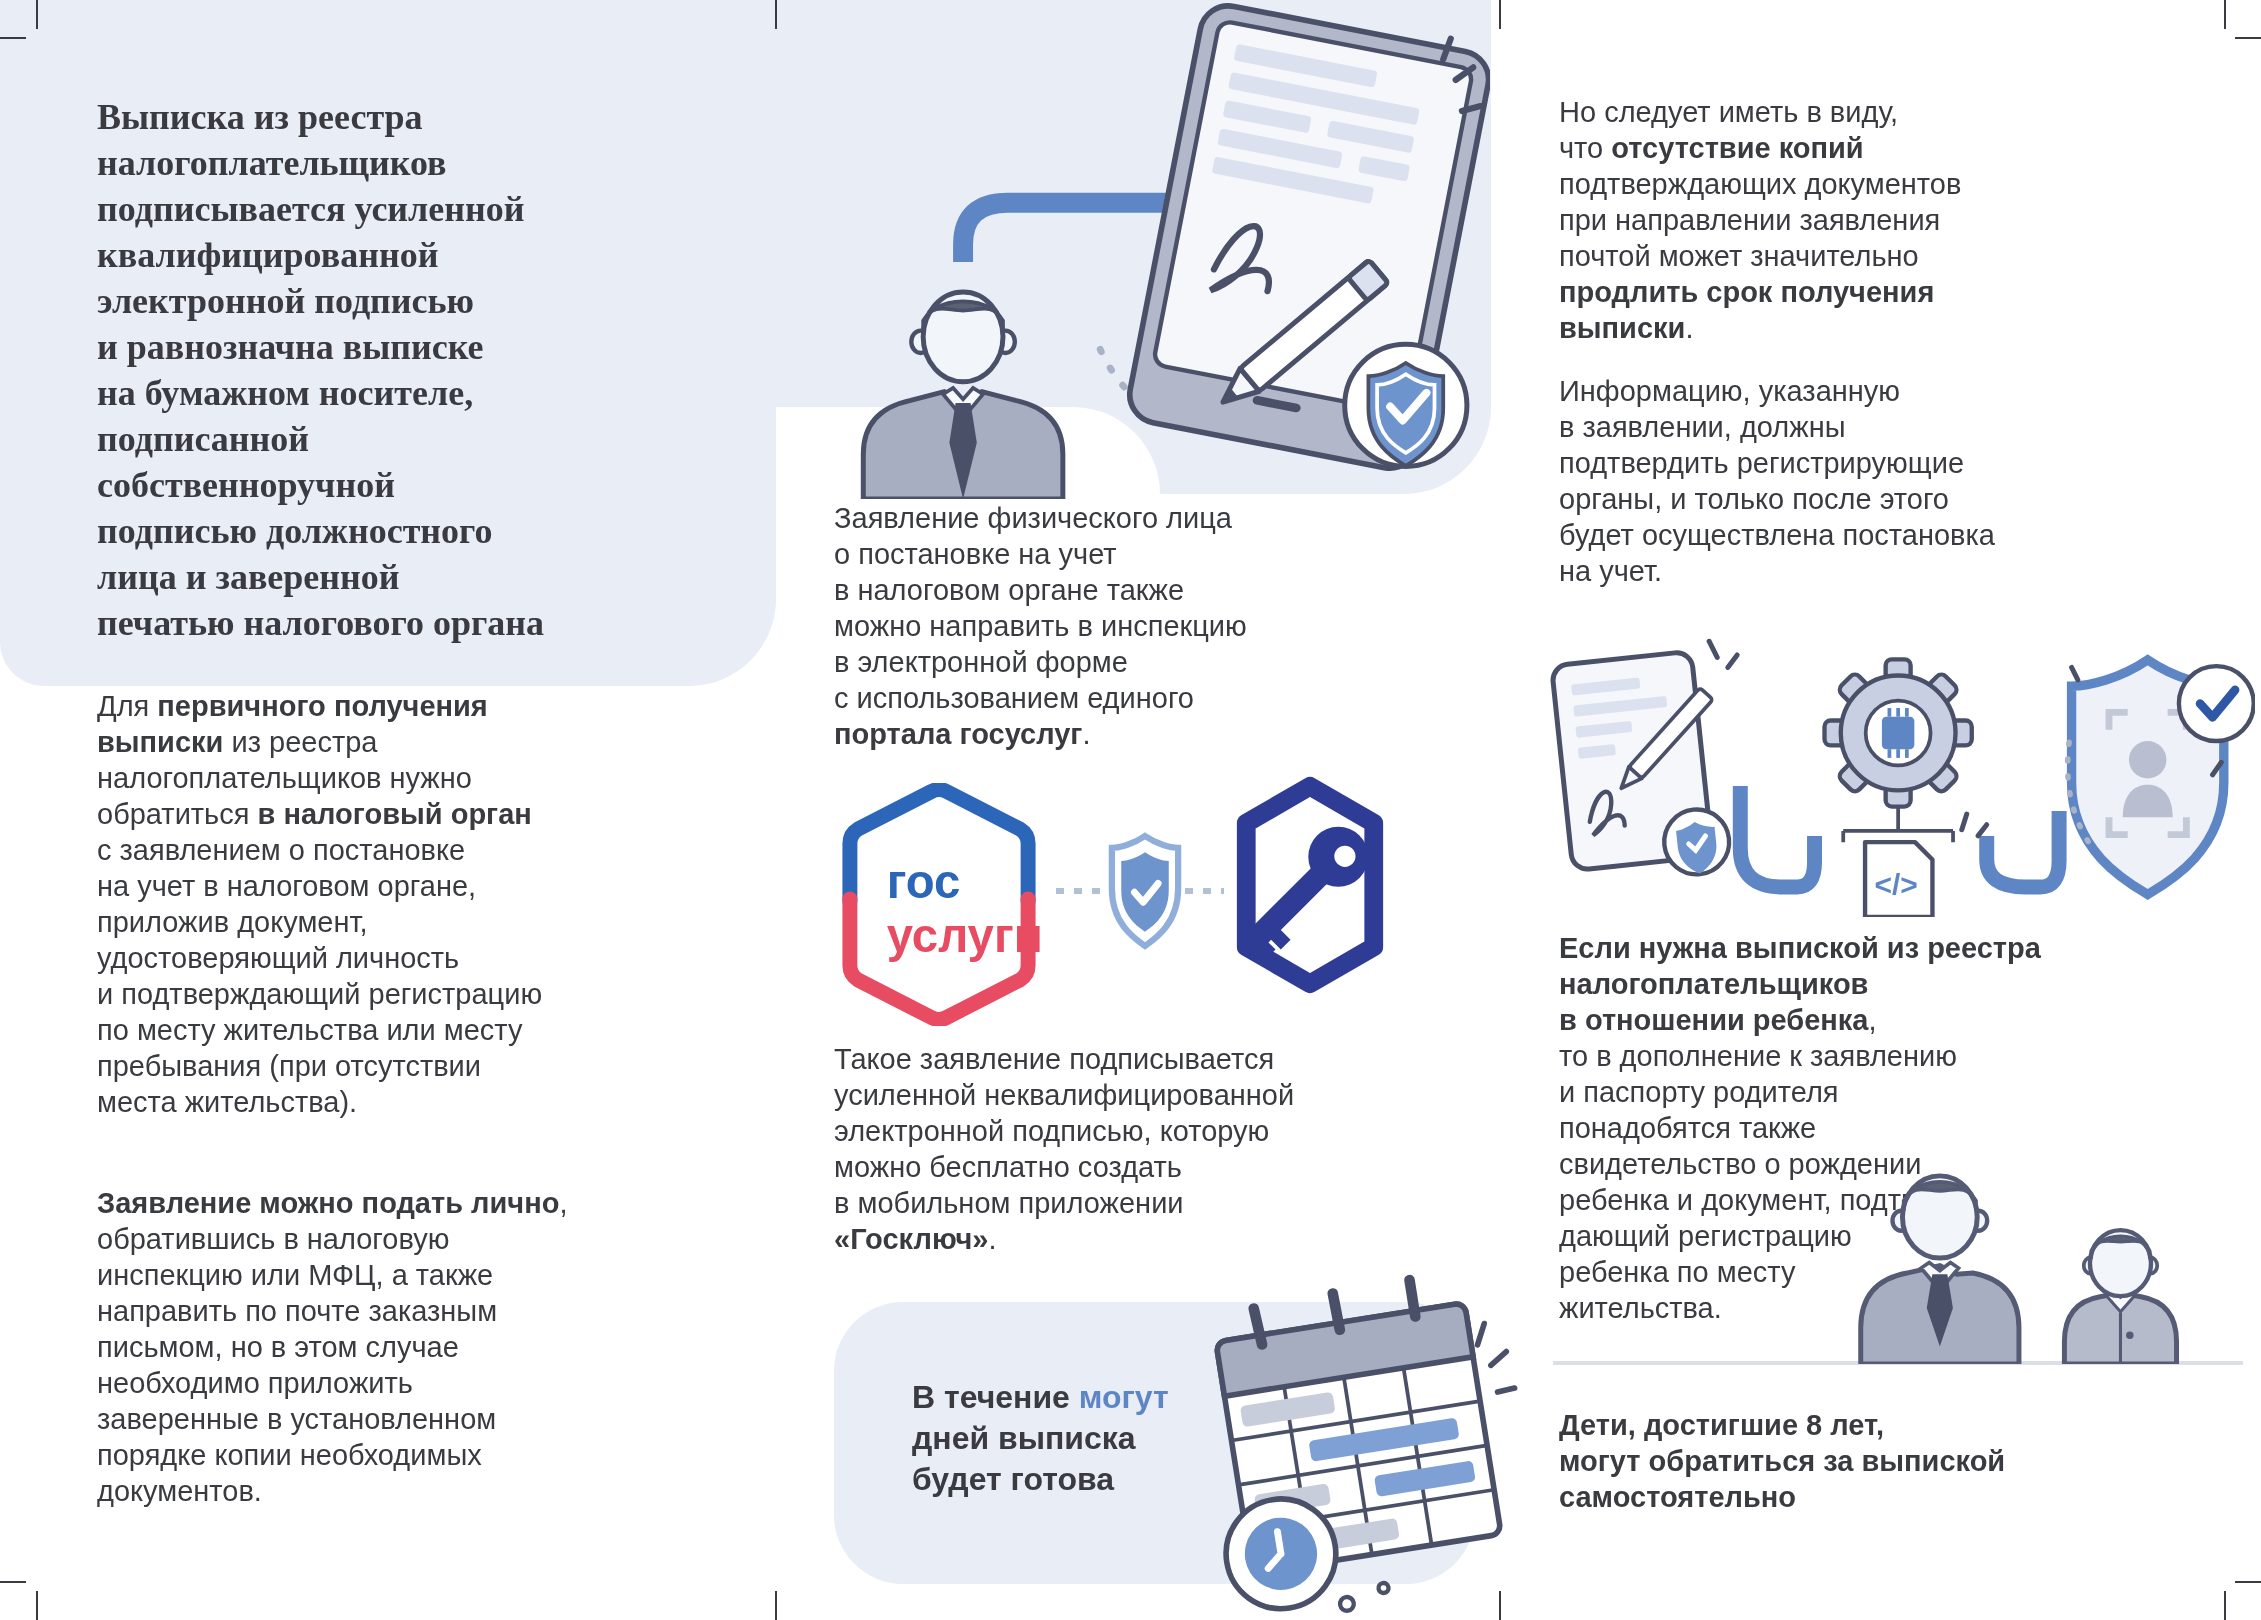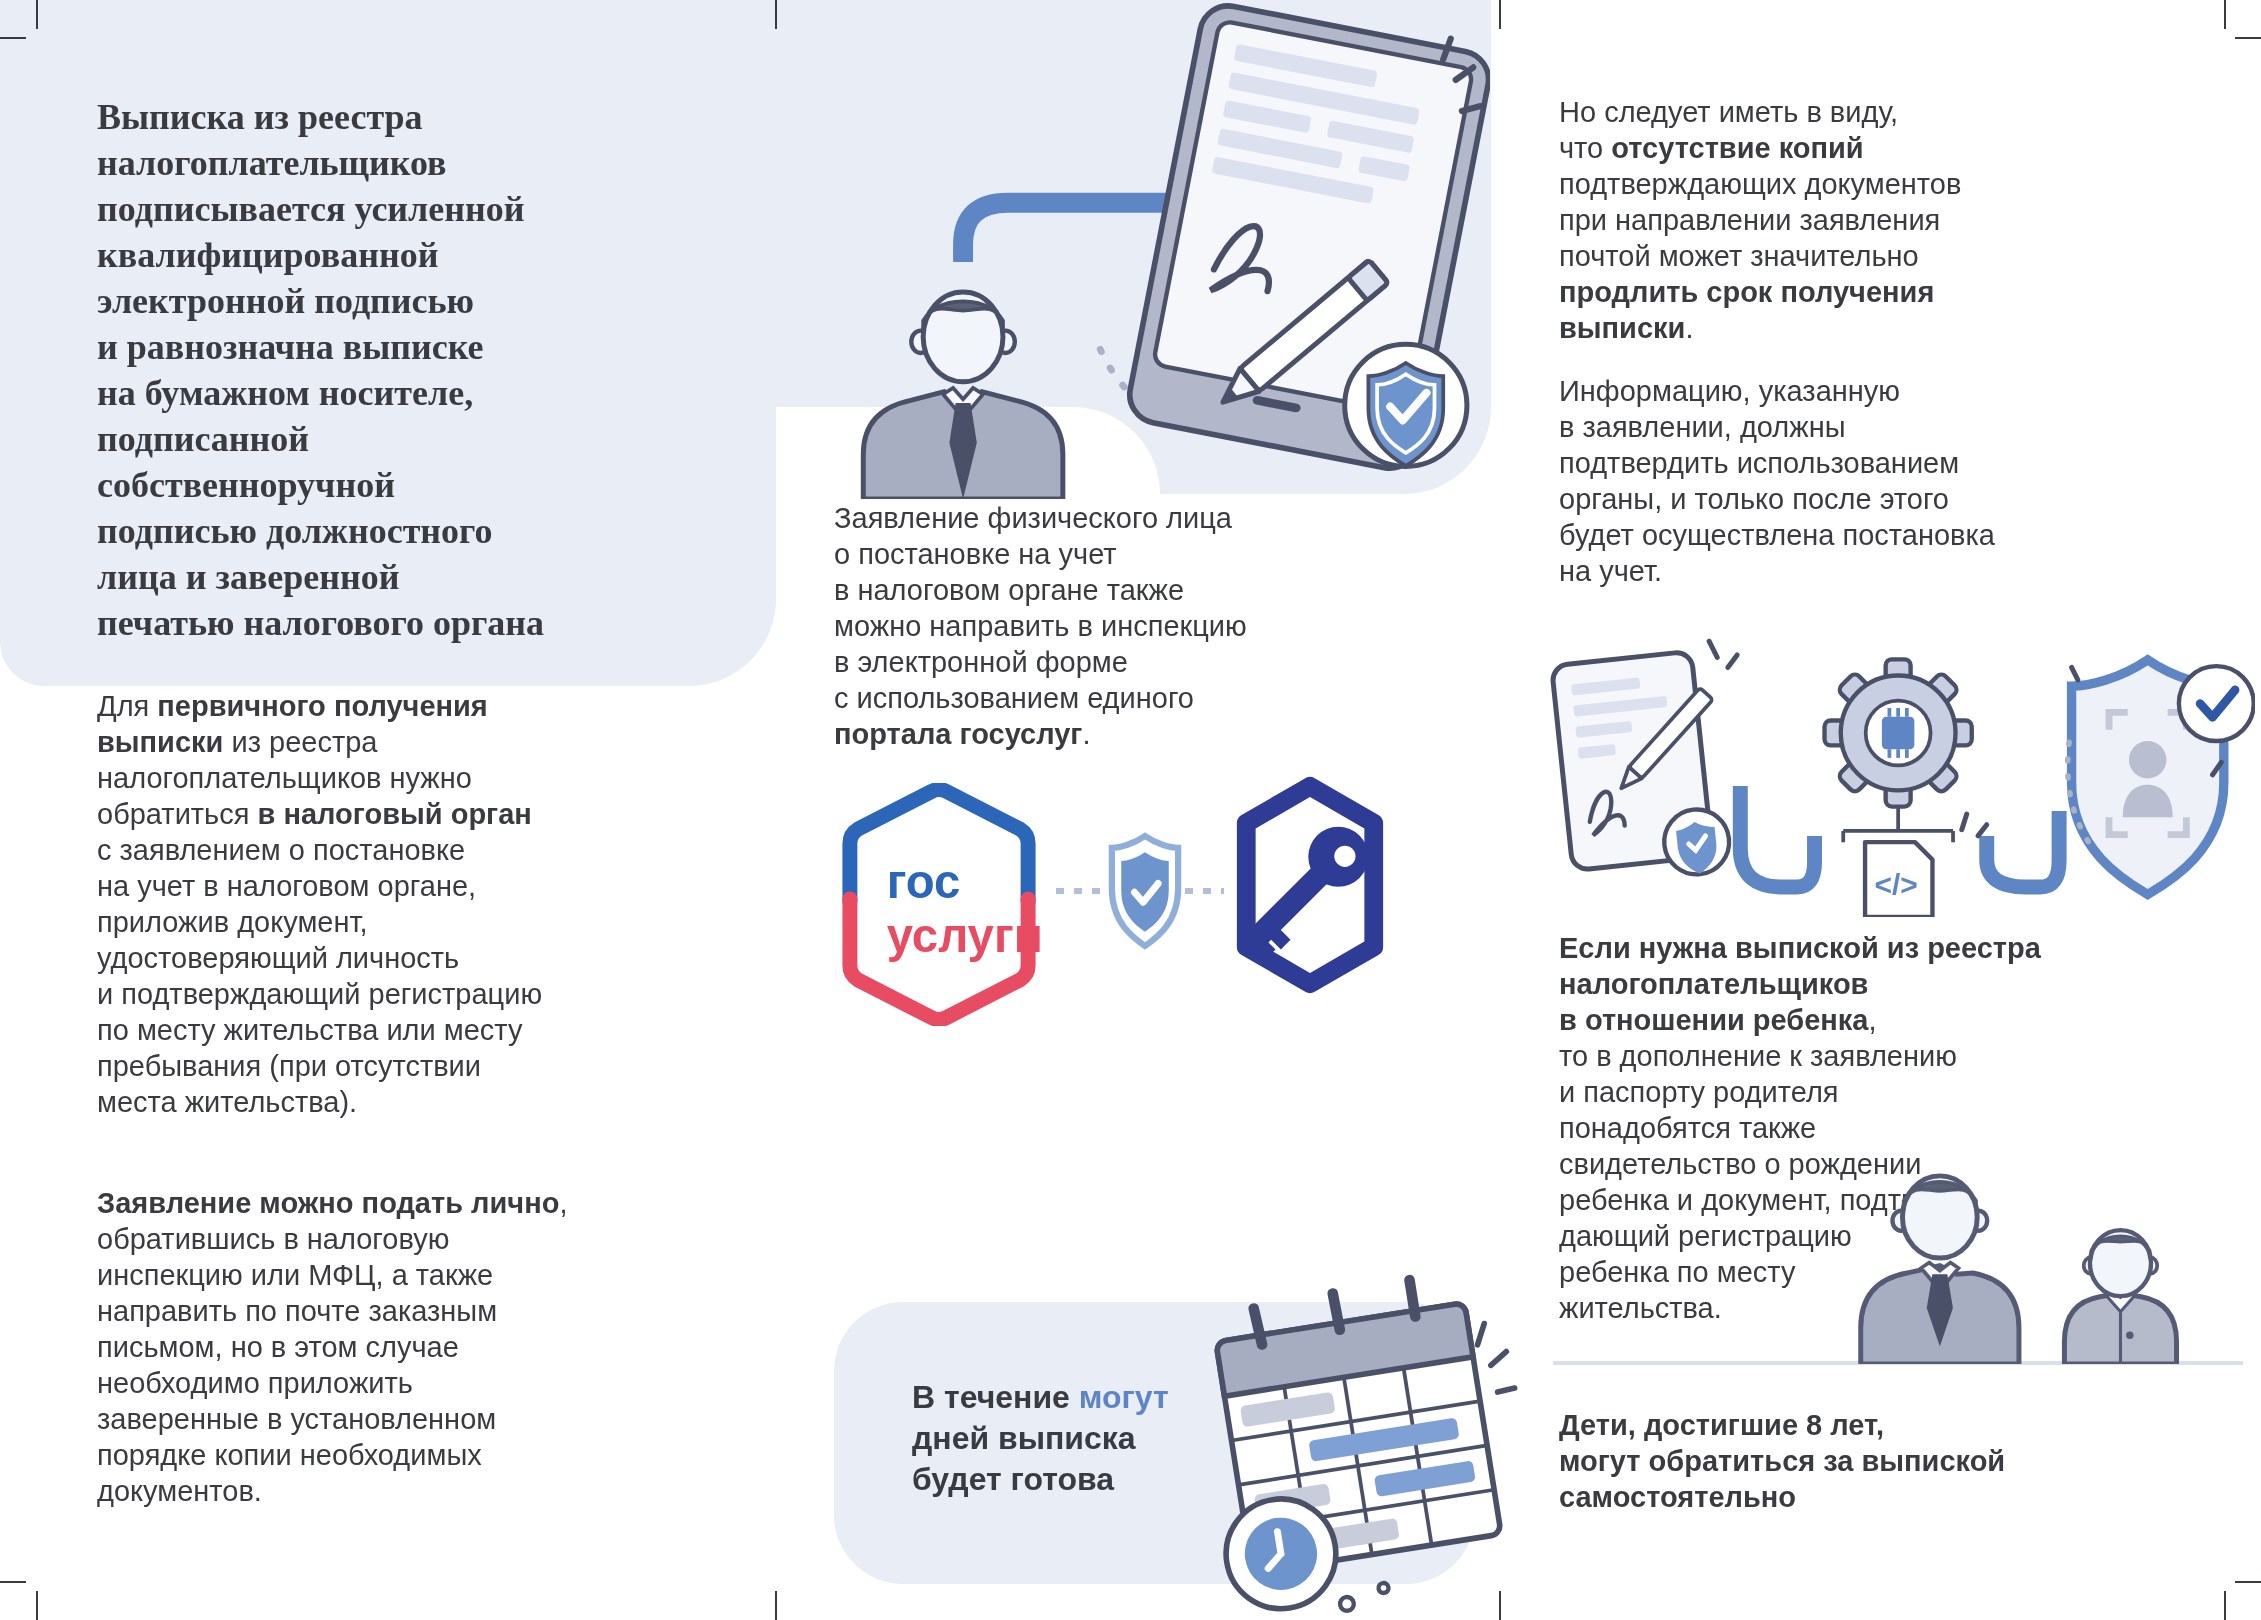--- a/index.html
+++ b/index.html
@@ -165,20 +165,26 @@
 
   <svg class="abs" style="left:1225px;top:775px;" width="170" height="220" viewBox="0 0 272 352">
     <path d="M136,18 L238,77 V275 L136,334 L34,275 V77 Z" fill="#ffffff" stroke="#2E3C96" stroke-width="30" stroke-linejoin="round"></path>
     <g transform="rotate(45 136 176)">
       <circle cx="136" cy="112" r="48" fill="#2E3C96"></circle>
       <circle cx="143" cy="104" r="17" fill="#ffffff"></circle>
       <path d="M118,148 H154 V260 h22 v22 h-22 v6 h16 v22 h-16 v10 H118 Z" fill="#2E3C96"></path>
     </g>
   </svg>
 
+  <div class="abs body-text" style="left:834px;top:1041px;width:630px;"><span>Такое заявление подписывается
+усиленной неквалифицированной
+электронной подписью, которую
+можно бесплатно создать
+в мобильном приложении
+</span><span class="seg-b">«Госключ»</span><span>.</span></div>
 
   <div class="abs days-box"></div>
   <div class="abs days-text" style="left:912px;top:1377px;width:437px;"><span class="seg-b">В течение </span><span class="seg-b" style="color: rgb(94, 134, 197);">могут</span><span class="seg-b">
 дней выписка
 будет готова</span></div>
 
   <svg class="abs" style="left:1210px;top:1269px;" width="324" height="349" viewBox="0 0 520 560">
     <g transform="rotate(-9 260 280)">
       <g>
         <path d="M54,80 H426 a16,16 0 0 1 16,16 V440 a16,16 0 0 1 -16,16 H54 a16,16 0 0 1 -16,-16 V96 a16,16 0 0 1 16,-16 Z" fill="#ffffff" stroke="#4A5068" stroke-width="9"></path>
@@ -223,21 +229,21 @@
 
   <div class="abs body-text" style="left:1559px;top:94px;width:674px;"><span>Но следует иметь в виду,
 что </span><span class="seg-b">отсутствие копий</span><span>
 подтверждающих документов
 при направлении заявления
 почтой может значительно
 </span><span class="seg-b">продлить срок получения
 выписки</span><span>.</span></div>
   <div class="abs body-text" style="left:1559px;top:373px;width:674px;">Информацию, указанную
 в заявлении, должны
-подтвердить использованием
+подтвердить регистрирующие
 органы, и только после этого
 будет осуществлена постановка
 на учет.</div>
 
   <svg class="abs" style="left:1550px;top:630px;" width="705" height="287" viewBox="0 0 1130 460">
 
     <path d="M305,250 V350 Q305,412 372,412 H396 Q424,412 424,372 V330" fill="none" stroke="#5E86C5" stroke-width="24"></path>
     <path d="M700,330 V368 Q700,412 762,412 H786 Q816,412 816,370 V290" fill="none" stroke="#5E86C5" stroke-width="24"></path>
 
     <g transform="rotate(-6 130 220)">

